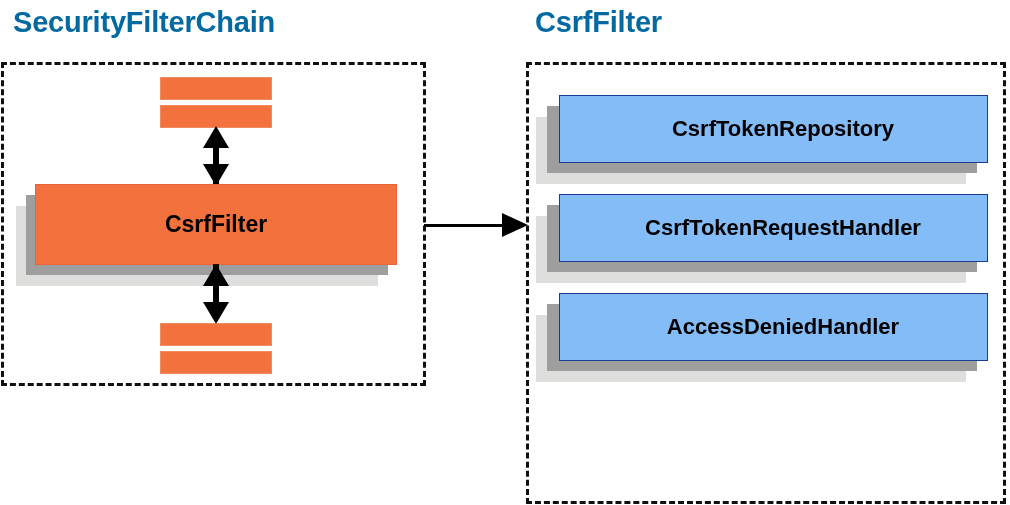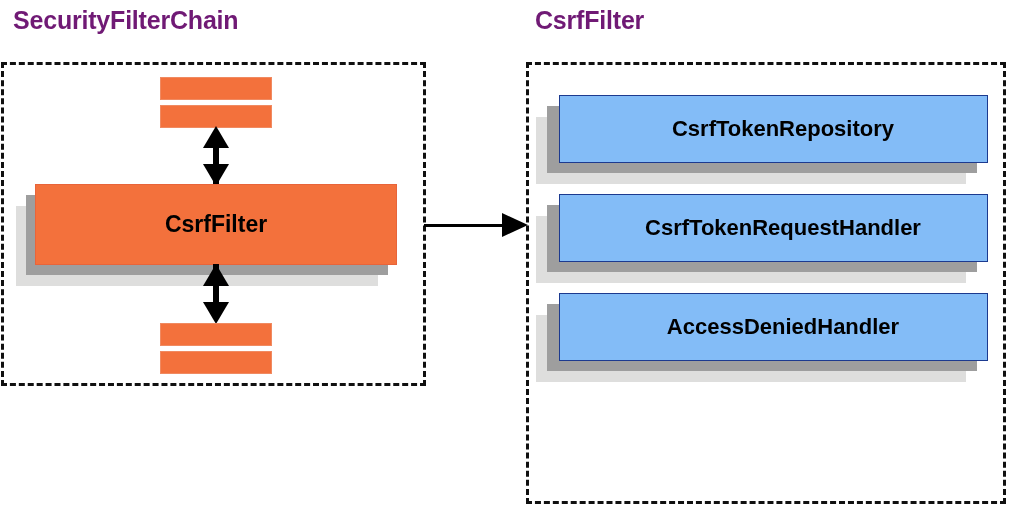--- a/index.html
+++ b/index.html
@@ -16,23 +16,23 @@
     height: 505px;
     background: #ffffff;
     overflow: hidden;
   }
 
   
   .panel-title {
     position: absolute;
     font-family: "Liberation Sans", sans-serif;
     font-weight: bold;
-    font-size: 25px;
+    font-size: 29px;
     line-height: 1;
-    color: #701a75;
+    color: #0369a1;
     white-space: nowrap;
     letter-spacing: -0.2px;
   }
   #title-left  { left: 13px;  top: 8px; }
   #title-right { left: 535px; top: 8px; }
 
   
   .dashed-group {
     position: absolute;
     border: 3px dashed #101010;

